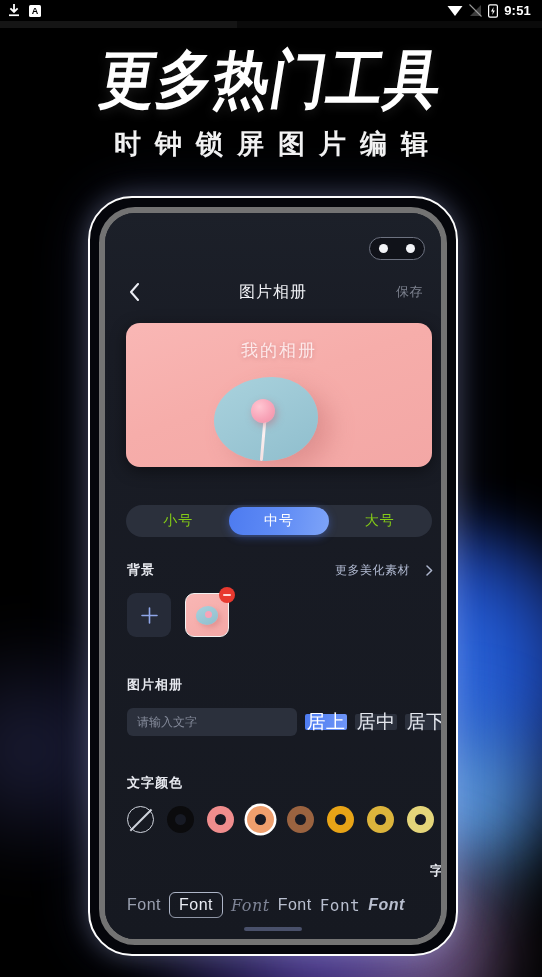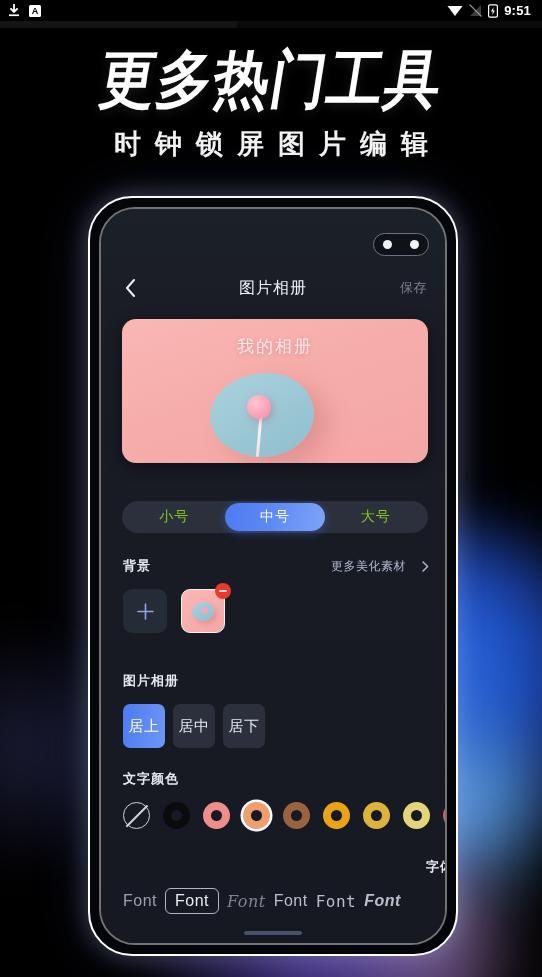--- a/index.html
+++ b/index.html
@@ -132,21 +132,21 @@
     box-shadow: 0 0 26px rgba(200,210,255,0.30), 0 0 60px rgba(90,110,220,0.18);
     z-index: 25;
     overflow: hidden;
   }
   .screen {
     position: absolute;
     left: 9px; top: 9px;
     width: 348px; height: 738px;
     border-radius: 36px;
     background: #171a24;
-    border: 2px solid #737373;
+    border: 6px solid #737373;
     overflow: hidden;
   }
   .screen-inner {
     position: absolute; inset: 0;
     padding: 0;
     background: linear-gradient(180deg, #1c2029 0%, #191c25 18%, #161921 100%);
   }
 
   
   .punchhole {
@@ -312,23 +312,23 @@
   .txt-input {
     flex: 1; height: 28px;
     background: #2b303c; border-radius: 6px; border: none;
     color: #8d93a2; font-size: 12px;
     padding: 0 10px;
     font-family: "DejaVu Sans", sans-serif;
     outline: none;
   }
   .txt-input::placeholder { color: #858b9b; }
   .align-btn {
-    min-width: 42px; height: 44px; border-radius: 7px;
+    min-width: 42px; height: 16px; border-radius: 2px;
     background: #2b303c; color: #e4e7ee;
-    font-size: 15px; letter-spacing: 0.5px;
+    font-size: 19px; letter-spacing: 0.5px;
     display: flex; align-items: center; justify-content: center;
     font-family: "DejaVu Sans", sans-serif;
   }
   .align-btn.active {
     background: linear-gradient(100deg, #4d7bf0 0%, #6f96f7 100%);
     color: #fff;
   }
 
   
   .color-section { position: absolute; left: 8px; top: 560px; width: 340px; }
@@ -502,20 +502,21 @@
               <span class="badge-remove">
                   <i></i>
                 </span>
             </div>
           </div>
         </div>
 
         <div class="txt-section">
           <span class="sec-title">图片相册</span>
           <div class="txt-row">
+            <input class="txt-input" type="text" placeholder="请输入文字" style="">
             <div class="align-btn active">居上</div>
             <div class="align-btn">居中</div>
             <div class="align-btn">居下</div>
           </div>
         </div>
 
         <div class="color-section">
           <span class="sec-title">文字颜色</span>
           <div class="swatch-row">
             <div class="sw-none"></div>

